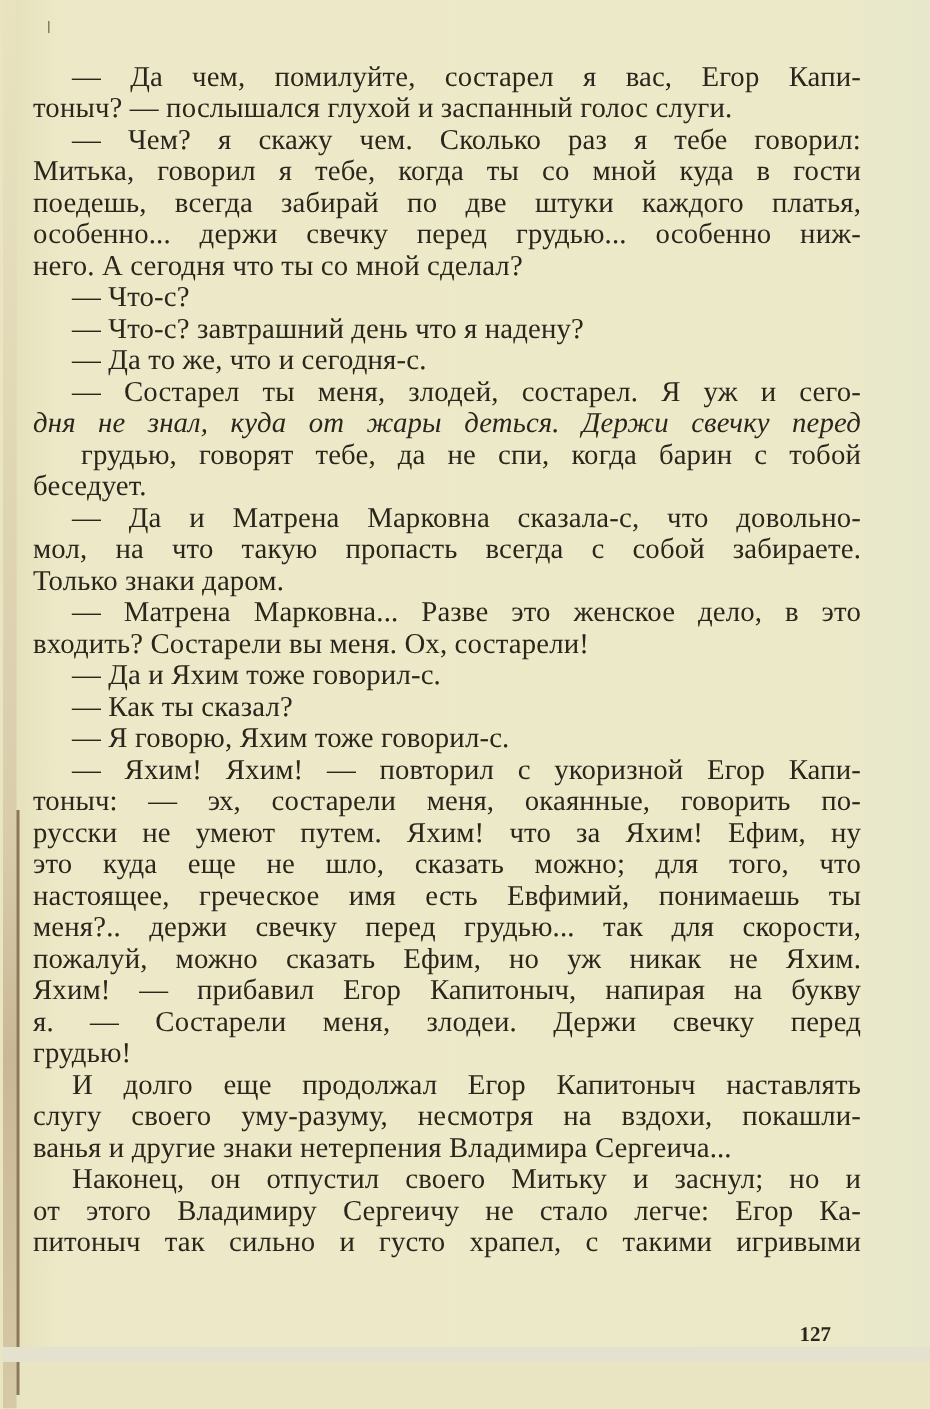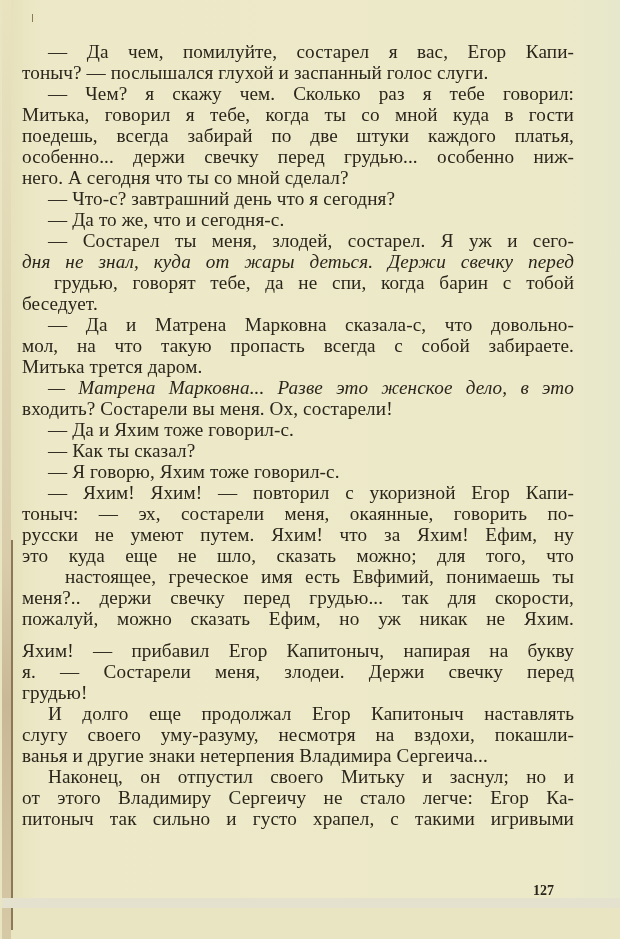--- a/index.html
+++ b/index.html
@@ -51,42 +51,43 @@
   <div class="mark"></div>
 
   <div class="text" id="text-block">
       <span class="line" style="padding-left: 26px; height: 21px;">— Да чем, помилуйте, состарел я вас, Егор Капи-</span>
       <span class="line last" style="height: 21px;">тоныч? — послышался глухой и заспанный голос слуги.</span>
       <span class="line" style="padding-left: 26px; height: 21px;">— Чем? я скажу чем. Сколько раз я тебе говорил:</span>
       <span class="line" style="height: 21px;">Митька, говорил я тебе, когда ты со мной куда в гости</span>
       <span class="line" style="height: 21px;">поедешь, всегда забирай по две штуки каждого платья,</span>
       <span class="line" style="height: 21px;">особенно... держи свечку перед грудью... особенно ниж-</span>
       <span class="line last" style="height: 21px;">него. А сегодня что ты со мной сделал?</span>
-      <span class="line last" style="padding-left: 26px; height: 21px;">— Что-с? завтрашний день что я сегодня?</span>
+      <span class="line last" style="padding-left: 26px; height: 21px;">— Что-с?</span>
+      <span class="line last" style="padding-left: 26px; height: 21px;">— Что-с? завтрашний день что я надену?</span>
       <span class="line last" style="padding-left: 26px; height: 21px;">— Да то же, что и сегодня-с.</span>
       <span class="line" style="padding-left: 26px; height: 21px;">— Состарел ты меня, злодей, состарел. Я уж и сего-</span>
       <span class="line" style="height: 21px; font-style: italic;">дня не знал, куда от жары деться. Держи свечку перед</span>
       <span class="line" style="height: 21px; margin-left: 32px;">грудью, говорят тебе, да не спи, когда барин с тобой</span>
       <span class="line last" style="height: 21px;">беседует.</span>
       <span class="line" style="padding-left: 26px; height: 21px;">— Да и Матрена Марковна сказала-с, что довольно-</span>
       <span class="line" style="height: 21px;">мол, на что такую пропасть всегда с собой забираете.</span>
-      <span class="line last" style="height: 21px;">Митька трется даром.</span>
-      <span class="line" style="padding-left: 26px; height: 21px; font-style: italic;">— Матрена Марковна... Разве это женское дело, в это</span>
+      <span class="line last" style="height: 21px;">Только знаки даром.</span>
+      <span class="line" style="padding-left: 26px; height: 21px;">— Матрена Марковна... Разве это женское дело, в это</span>
       <span class="line last" style="height: 21px;">входить? Состарели вы меня. Ох, состарели!</span>
       <span class="line last" style="padding-left: 26px; height: 21px;">— Да и Яхим тоже говорил-с.</span>
       <span class="line last" style="padding-left: 26px; height: 21px;">— Как ты сказал?</span>
       <span class="line last" style="padding-left: 26px; height: 21px;">— Я говорю, Яхим тоже говорил-с.</span>
       <span class="line" style="padding-left: 26px; height: 21px;">— Яхим! Яхим! — повторил с укоризной Егор Капи-</span>
       <span class="line" style="height: 21px;">тоныч: — эх, состарели меня, окаянные, говорить по-</span>
       <span class="line" style="height: 21px;">русски не умеют путем. Яхим! что за Яхим! Ефим, ну</span>
       <span class="line" style="height: 21px;">это куда еще не шло, сказать можно; для того, что</span>
-      <span class="line" style="height: 21px; margin-left: 43px;">настоящее, греческое имя есть Евфимий, понимаешь ты</span>
+      <span class="line" style="height: 21px;">настоящее, греческое имя есть Евфимий, понимаешь ты</span>
       <span class="line" style="height: 21px;">меня?.. держи свечку перед грудью... так для скорости,</span>
       <span class="line" style="height: 21px;">пожалуй, можно сказать Ефим, но уж никак не Яхим.</span>
-      <span class="line" style="height: 21px; margin-top: 11px;">Яхим! — прибавил Егор Капитоныч, напирая на букву</span>
+      <span class="line" style="height: 21px;">Яхим! — прибавил Егор Капитоныч, напирая на букву</span>
       <span class="line" style="height: 21px;">я. — Состарели меня, злодеи. Держи свечку перед</span>
       <span class="line last" style="height: 21px;">грудью!</span>
       <span class="line" style="padding-left: 26px; height: 21px;">И долго еще продолжал Егор Капитоныч наставлять</span>
       <span class="line" style="height: 21px;">слугу своего уму-разуму, несмотря на вздохи, покашли-</span>
       <span class="line last" style="height: 21px;">ванья и другие знаки нетерпения Владимира Сергеича...</span>
       <span class="line" style="padding-left: 26px; height: 21px;">Наконец, он отпустил своего Митьку и заснул; но и</span>
       <span class="line" style="height: 21px;">от этого Владимиру Сергеичу не стало легче: Егор Ка-</span>
       <span class="line" style="height: 21px;">питоныч так сильно и густо храпел, с такими игривыми</span>
     </div>
 

